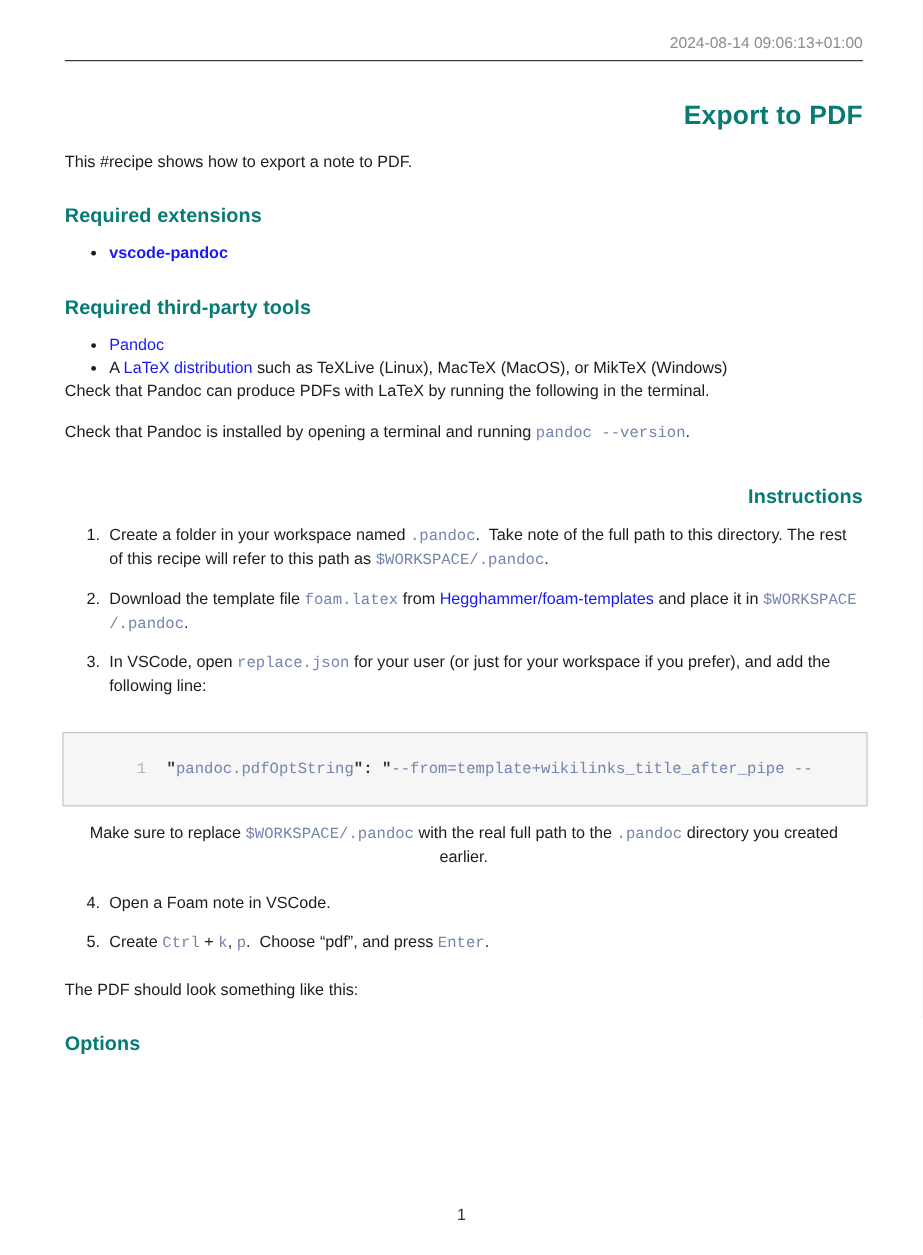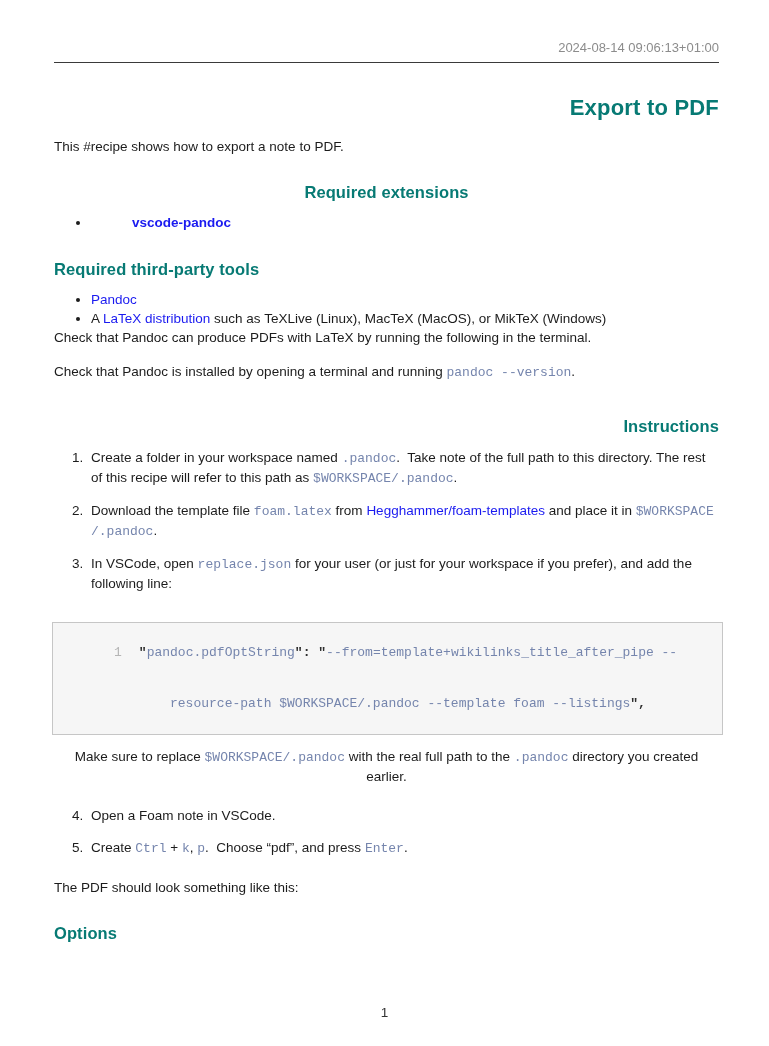--- a/index.html
+++ b/index.html
@@ -5,49 +5,49 @@
   :root{
     --accent:#077a74; --link:#1a1af0; --code:#7585ad; --code-dark:#2e2e2e;
     --muted:#8c8c8c; --line-number:#b5b5b5; --code-bg:#f6f6f6;
     --code-border:#c6c6c6; --text:#1c1c1c; --rule:#3a3a3a;
   }
   *{margin:0;padding:0;box-sizing:border-box;}
   html,body{background:#e8e8e8;}
   .page{
     width:769px;height:1046px;background:#ffffff;position:relative;overflow:hidden;
     font-family:"Liberation Sans",sans-serif;color:var(--text);font-size:13.5px;
-    padding:12px 50px 0 54px;margin:0 auto;
+    padding:0 50px 0 54px;margin:0 auto;
   }
   .header{padding-top:28px;}
   .date{font-size:13px;line-height:15px;color:var(--muted);text-align:right;}
   .rule{border-top:1px solid var(--rule);margin-top:7px;height:0;}
   h1{font-size:22px;line-height:26px;font-weight:700;color:var(--accent);margin-top:32px;letter-spacing:0.2px;text-align:right;}
   h2{font-size:16.5px;line-height:20px;font-weight:700;color:var(--accent);letter-spacing:0.1px;}
-  .h2-re{margin-top:26px;text-align:center;}
+  .h2-re{margin-top:26px;}
   .h2-rt{margin-top:27px;}
   .h2-in{margin-top:34px;text-align:right;}
   .h2-op{margin-top:26px;}
   .para{line-height:19px;white-space:pre-wrap;}
   .mt-intro{margin-top:16px;}
   .mt-check{margin-top:15px;}
   .mt-make{margin-top:12px;text-align:center;}
   .mt-pdf{margin-top:20px;}
   .mt-0{margin-top:0;}
   ul{margin-top:11px;padding-left:37px;list-style:disc outside;}
   ul li{line-height:19px;white-space:pre-wrap;}
   .olist{margin-top:12px;}
   .oitem{display:flex;line-height:19px;}
   .oitem + .oitem{margin-top:13px;}
   .oitem-4{margin-top:20px;}
   .onum{width:37px;padding-left:18px;flex:0 0 37px;}
   .otext{flex:1;white-space:pre-wrap;}
   .seg-code{font-family:"Liberation Mono",monospace;font-size:13px;color:var(--code);}
   .seg-code-dark{color:var(--code-dark);font-weight:700;}
   .seg-link{color:var(--link);}
-  .seg-bold{font-weight:700;margin-left:41px;}
+  .seg-bold{font-weight:700;}
   .codeblock{
     margin:19px -4px 0 -2px;background:var(--code-bg);
     border:1px solid var(--code-border);padding:4px 6px 5px 6px;
   }
   .codeblock.second{margin-top:29px;}
   .codeline{font-family:"Liberation Mono",monospace;font-size:13px;line-height:17px;white-space:pre;}
   .lineno{display:inline-block;width:16px;text-align:right;margin-right:17px;color:var(--line-number);}
   .footer{position:absolute;left:0;right:0;top:1005px;text-align:center;font-size:13.5px;color:#333;}
 </style>
 </head>
@@ -93,23 +93,20 @@
     <div class="oitem">
       <span class="onum">3.</span>
       <div class="otext"><span class="seg-text">In VSCode, open </span><span class="seg-code">replace.json</span><span class="seg-text"> for your user (or just for your workspace if you prefer), and add the following line:</span></div>
     </div>
   </div>
 
   <div class="codeblock second">
     <div class="codeline">
       <span class="lineno">1</span><span><span class="seg-code seg-code-dark">"</span><span class="seg-code">pandoc.pdfOptString</span><span class="seg-code seg-code-dark">":</span><span class="seg-code"> </span><span class="seg-code seg-code-dark">"</span><span class="seg-code">--from=template+wikilinks_title_after_pipe --</span></span>
     </div>
-    <div class="codeline">
-      <span class="lineno"></span><span><span class="seg-code">    resource-path $WORKSPACE/.pandoc --template foam --listings</span><span class="seg-code seg-code-dark">",</span></span>
-    </div>
   </div>
 
   <p class="para mt-make"><span class="seg-text">Make sure to replace </span><span class="seg-code">$WORKSPACE/.pandoc</span><span class="seg-text"> with the real full path to the </span><span class="seg-code">.pandoc</span><span class="seg-text"> directory you created earlier.</span></p>
 
   <div class="olist mt-0">
     <div class="oitem oitem-4">
       <span class="onum">4.</span>
       <div class="otext"><span class="seg-text">Open a Foam note in VSCode.</span></div>
     </div>
     <div class="oitem">

